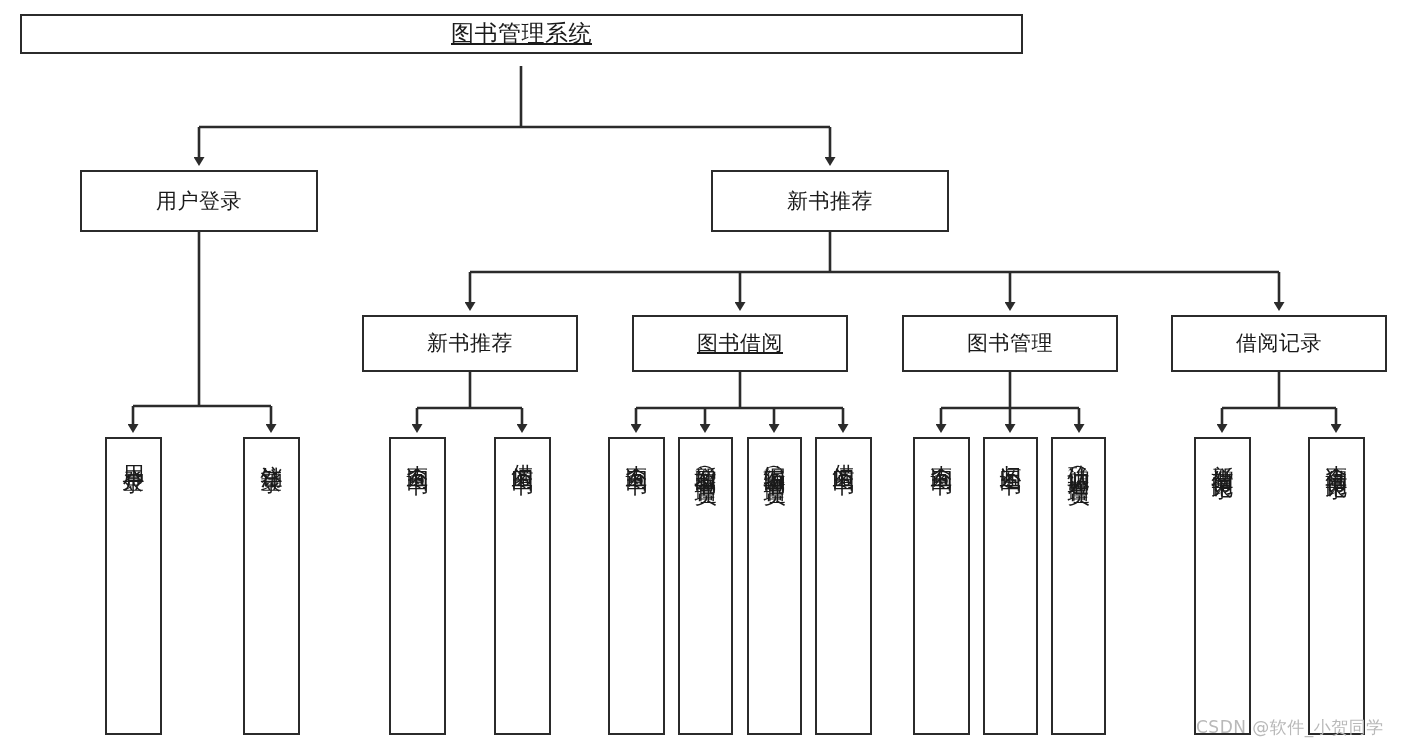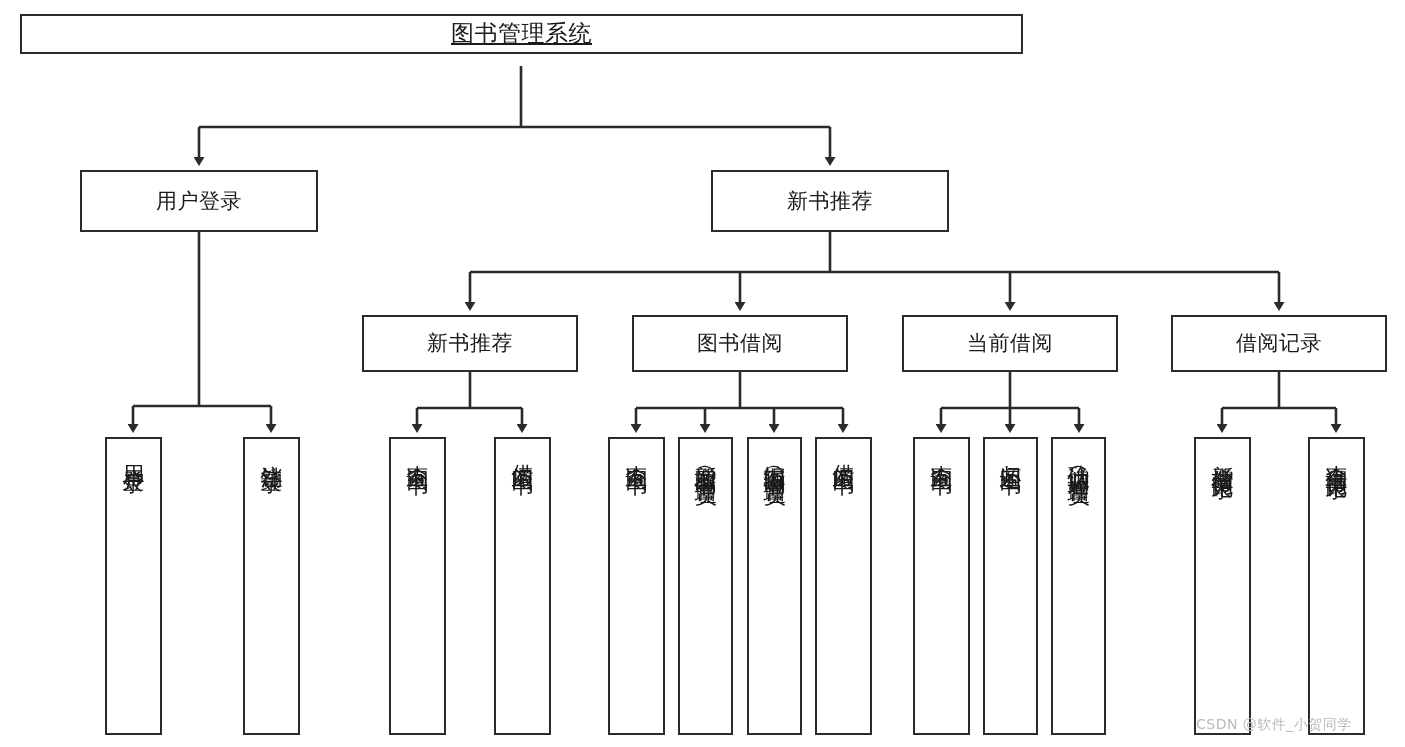--- a/index.html
+++ b/index.html
@@ -56,21 +56,21 @@
   .node.vert .node-label {
     writing-mode: vertical-rl;
     text-orientation: upright;
     font-size: 22px;
     letter-spacing: 3px;
     line-height: 1;
   }
   .node.root .node-label { font-size: 23px; }
   .watermark {
     position: absolute;
-    font-size: 14px;
+    font-size: 17px;
     color: #b9b9b9;
     letter-spacing: 0.5px;
     white-space: nowrap;
     user-select: none;
   }
 </style>
 </head>
 <body>
 
 <div id="diagram-root">
@@ -132,25 +132,25 @@
   <div class="node horiz" style="left:80px; top:170px; width:238px; height:62px;">
     <span class="node-label">用户登录</span>
   </div>
   <div class="node horiz" style="left:711px; top:170px; width:238px; height:62px;">
     <span class="node-label">新书推荐</span>
   </div>
 
   <div class="node horiz" style="left:362px; top:315px; width:216px; height:57px;align-items:center;">
     <span class="node-label">新书推荐</span>
   </div>
-  <div class="node horiz" style="left:632px; top:315px; width:216px; height:57px;">
+  <div class="node horiz" style="left:632px; top:315px; width:216px; height:57px;text-decoration:underline;">
     <span class="node-label">图书借阅</span>
   </div>
   <div class="node horiz" style="left:902px; top:315px; width:216px; height:57px;">
-    <span class="node-label">当前借阅</span>
+    <span class="node-label">图书管理</span>
   </div>
   <div class="node horiz" style="left:1171px; top:315px; width:216px; height:57px;justify-content:center;">
     <span class="node-label">借阅记录</span>
   </div>
 
   <div class="node vert" style="left:105px; top:437px; width:57px; height:298px;">
     <span class="node-label">用户登录</span>
   </div>
   <div class="node vert" style="left:243px; top:437px; width:57px; height:298px;">
     <span class="node-label">注销登录</span>

